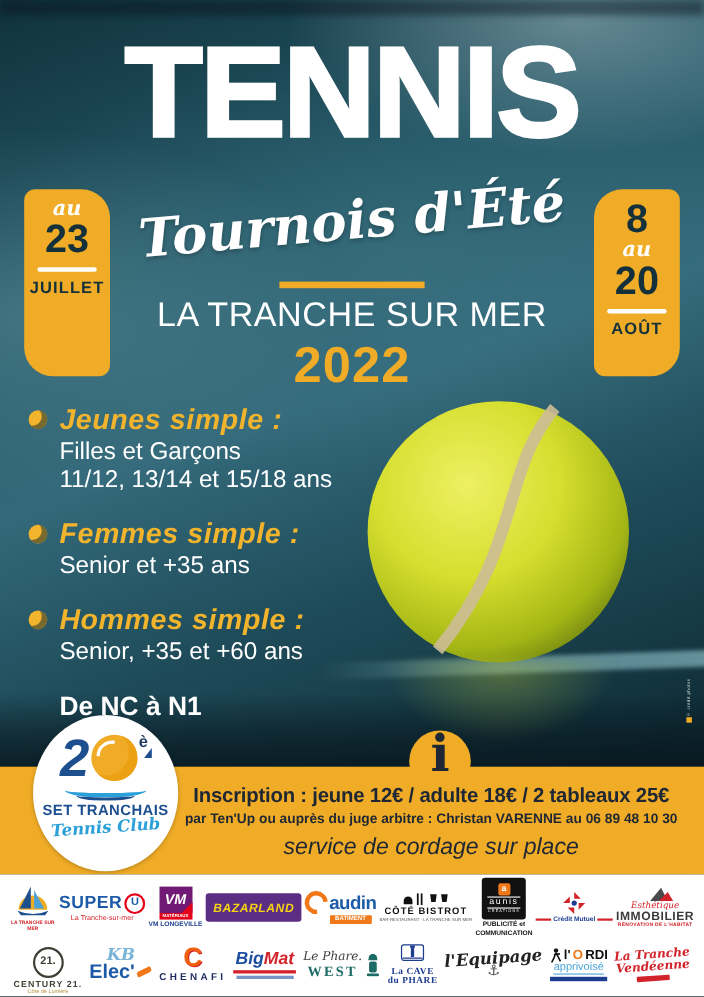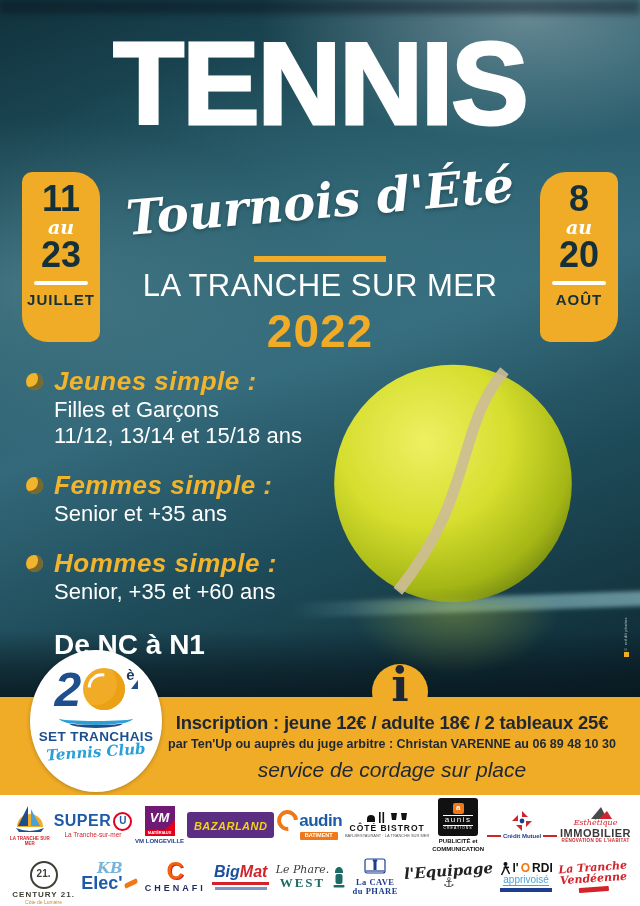--- a/index.html
+++ b/index.html
@@ -54,21 +54,21 @@
     filter:blur(4px);}
 
   
   .list{left:26px;top:366px;width:320px;color:#fff;}
   .cat{margin-bottom:21px;}
   .cat-head{display:flex;align-items:center;gap:11px;}
   .bullet{width:17px;height:17px;border-radius:50%;background:#F2B42C;flex:0 0 auto;
     box-shadow:inset -5px -3px 0 rgba(20,45,50,.55);}
   .cat-title{color:#F2B42C;font-size:26px;font-weight:700;font-style:italic;letter-spacing:.5px;}
   .cat-body{margin-left:28px;font-size:22px;line-height:1.18;}
-  .level-note{margin:24px 0 0 28px;font-size:28px;font-weight:800;}
+  .level-note{margin:24px 0 0 28px;font-size:24px;font-weight:800;}
 
   
   .band{left:0;top:697px;width:640px;height:98px;background:#F0AC26;}
   .info-dome{left:372px;top:664px;width:56px;height:56px;border-radius:50%;background:#F0AC26;
     text-align:center;}
   .info-i{left:372px;top:662px;width:56px;text-align:center;color:#1E2733;
     font-family:"DejaVu Serif",serif;font-weight:700;font-size:46px;line-height:1;}
   .band-text{left:150px;top:712px;width:484px;text-align:center;color:#1E2733;}
   .price-line{font-size:18.5px;font-weight:800;letter-spacing:-.2px;}
   .register-line{font-size:12.5px;font-weight:600;margin-top:3px;}
@@ -200,21 +200,20 @@
 <div class="poster">
 
   <div class="bg"></div>
   <div class="abs bg-top-edge"></div>
   <div class="abs court-line"></div>
   <div class="abs bg-bottom"></div>
 
   <div class="abs title">TENNIS</div>
 
   <div class="abs badge left">
-    <div class="num">11</div>
     <div class="au">au</div>
     <div class="num">23</div>
     <div class="hr"></div>
     <div class="month">JUILLET</div>
   </div>
 
   <div class="abs badge right">
     <div class="num">8</div>
     <div class="au">au</div>
     <div class="num">20</div>

